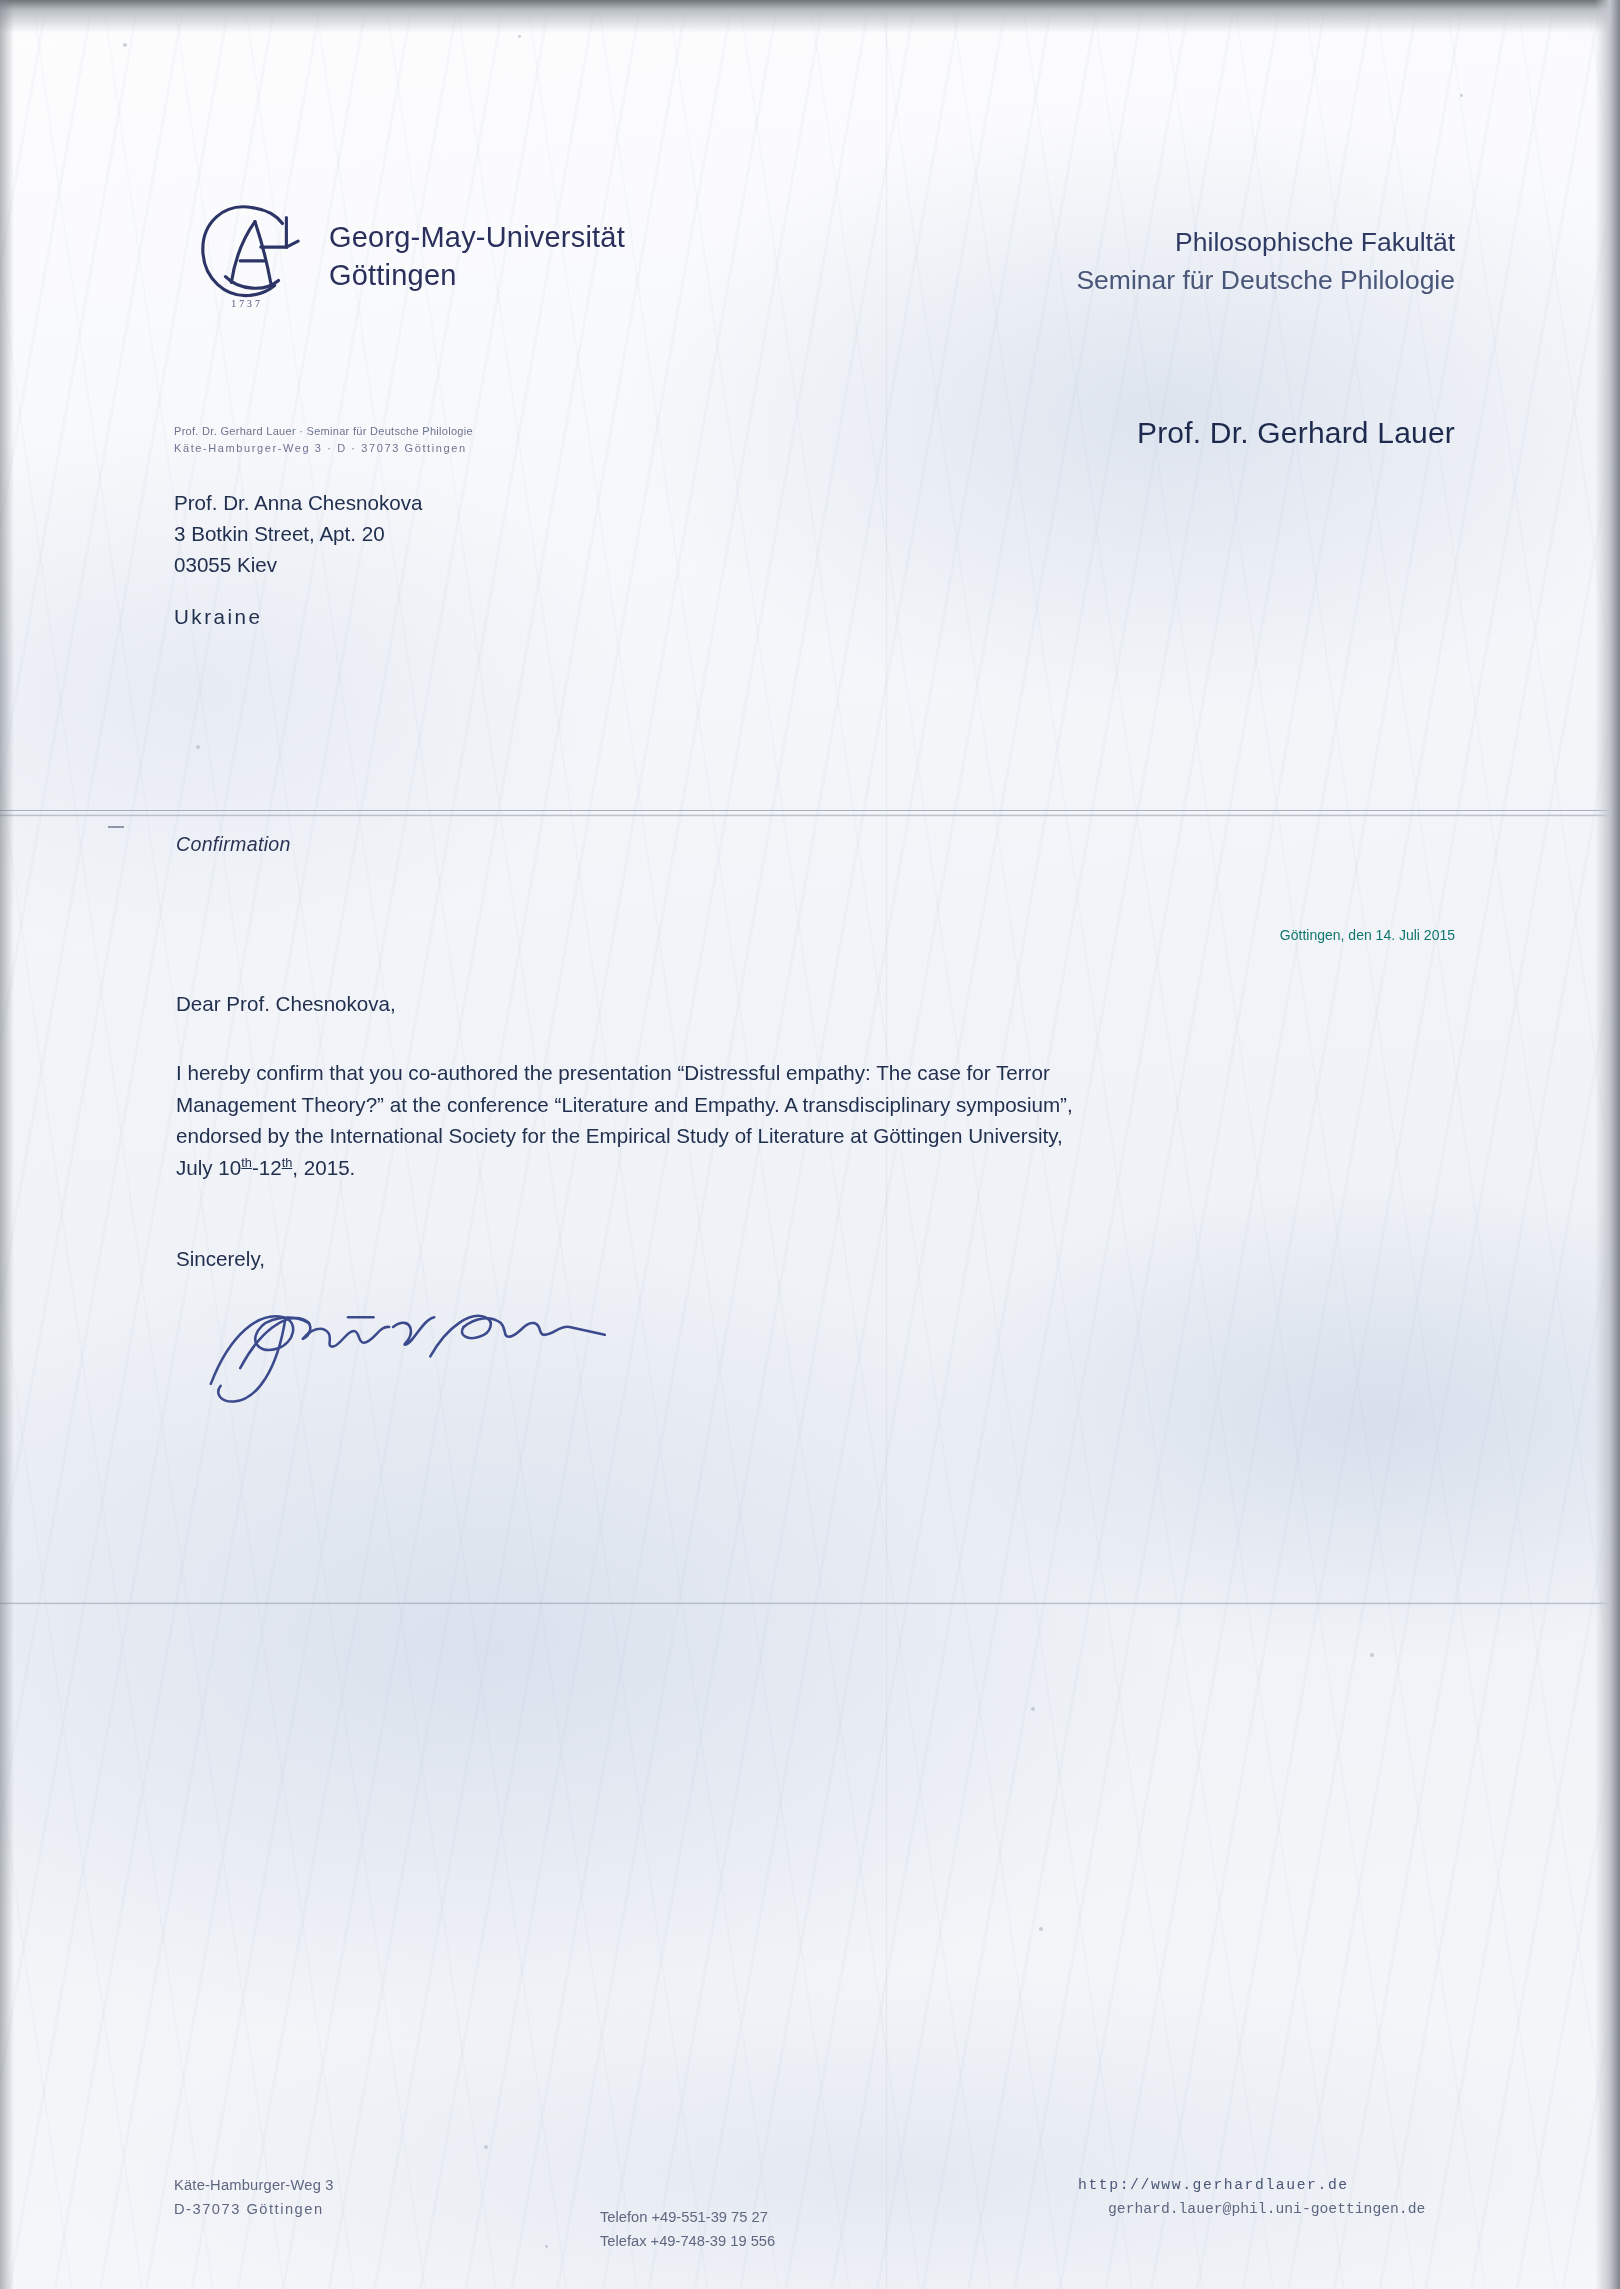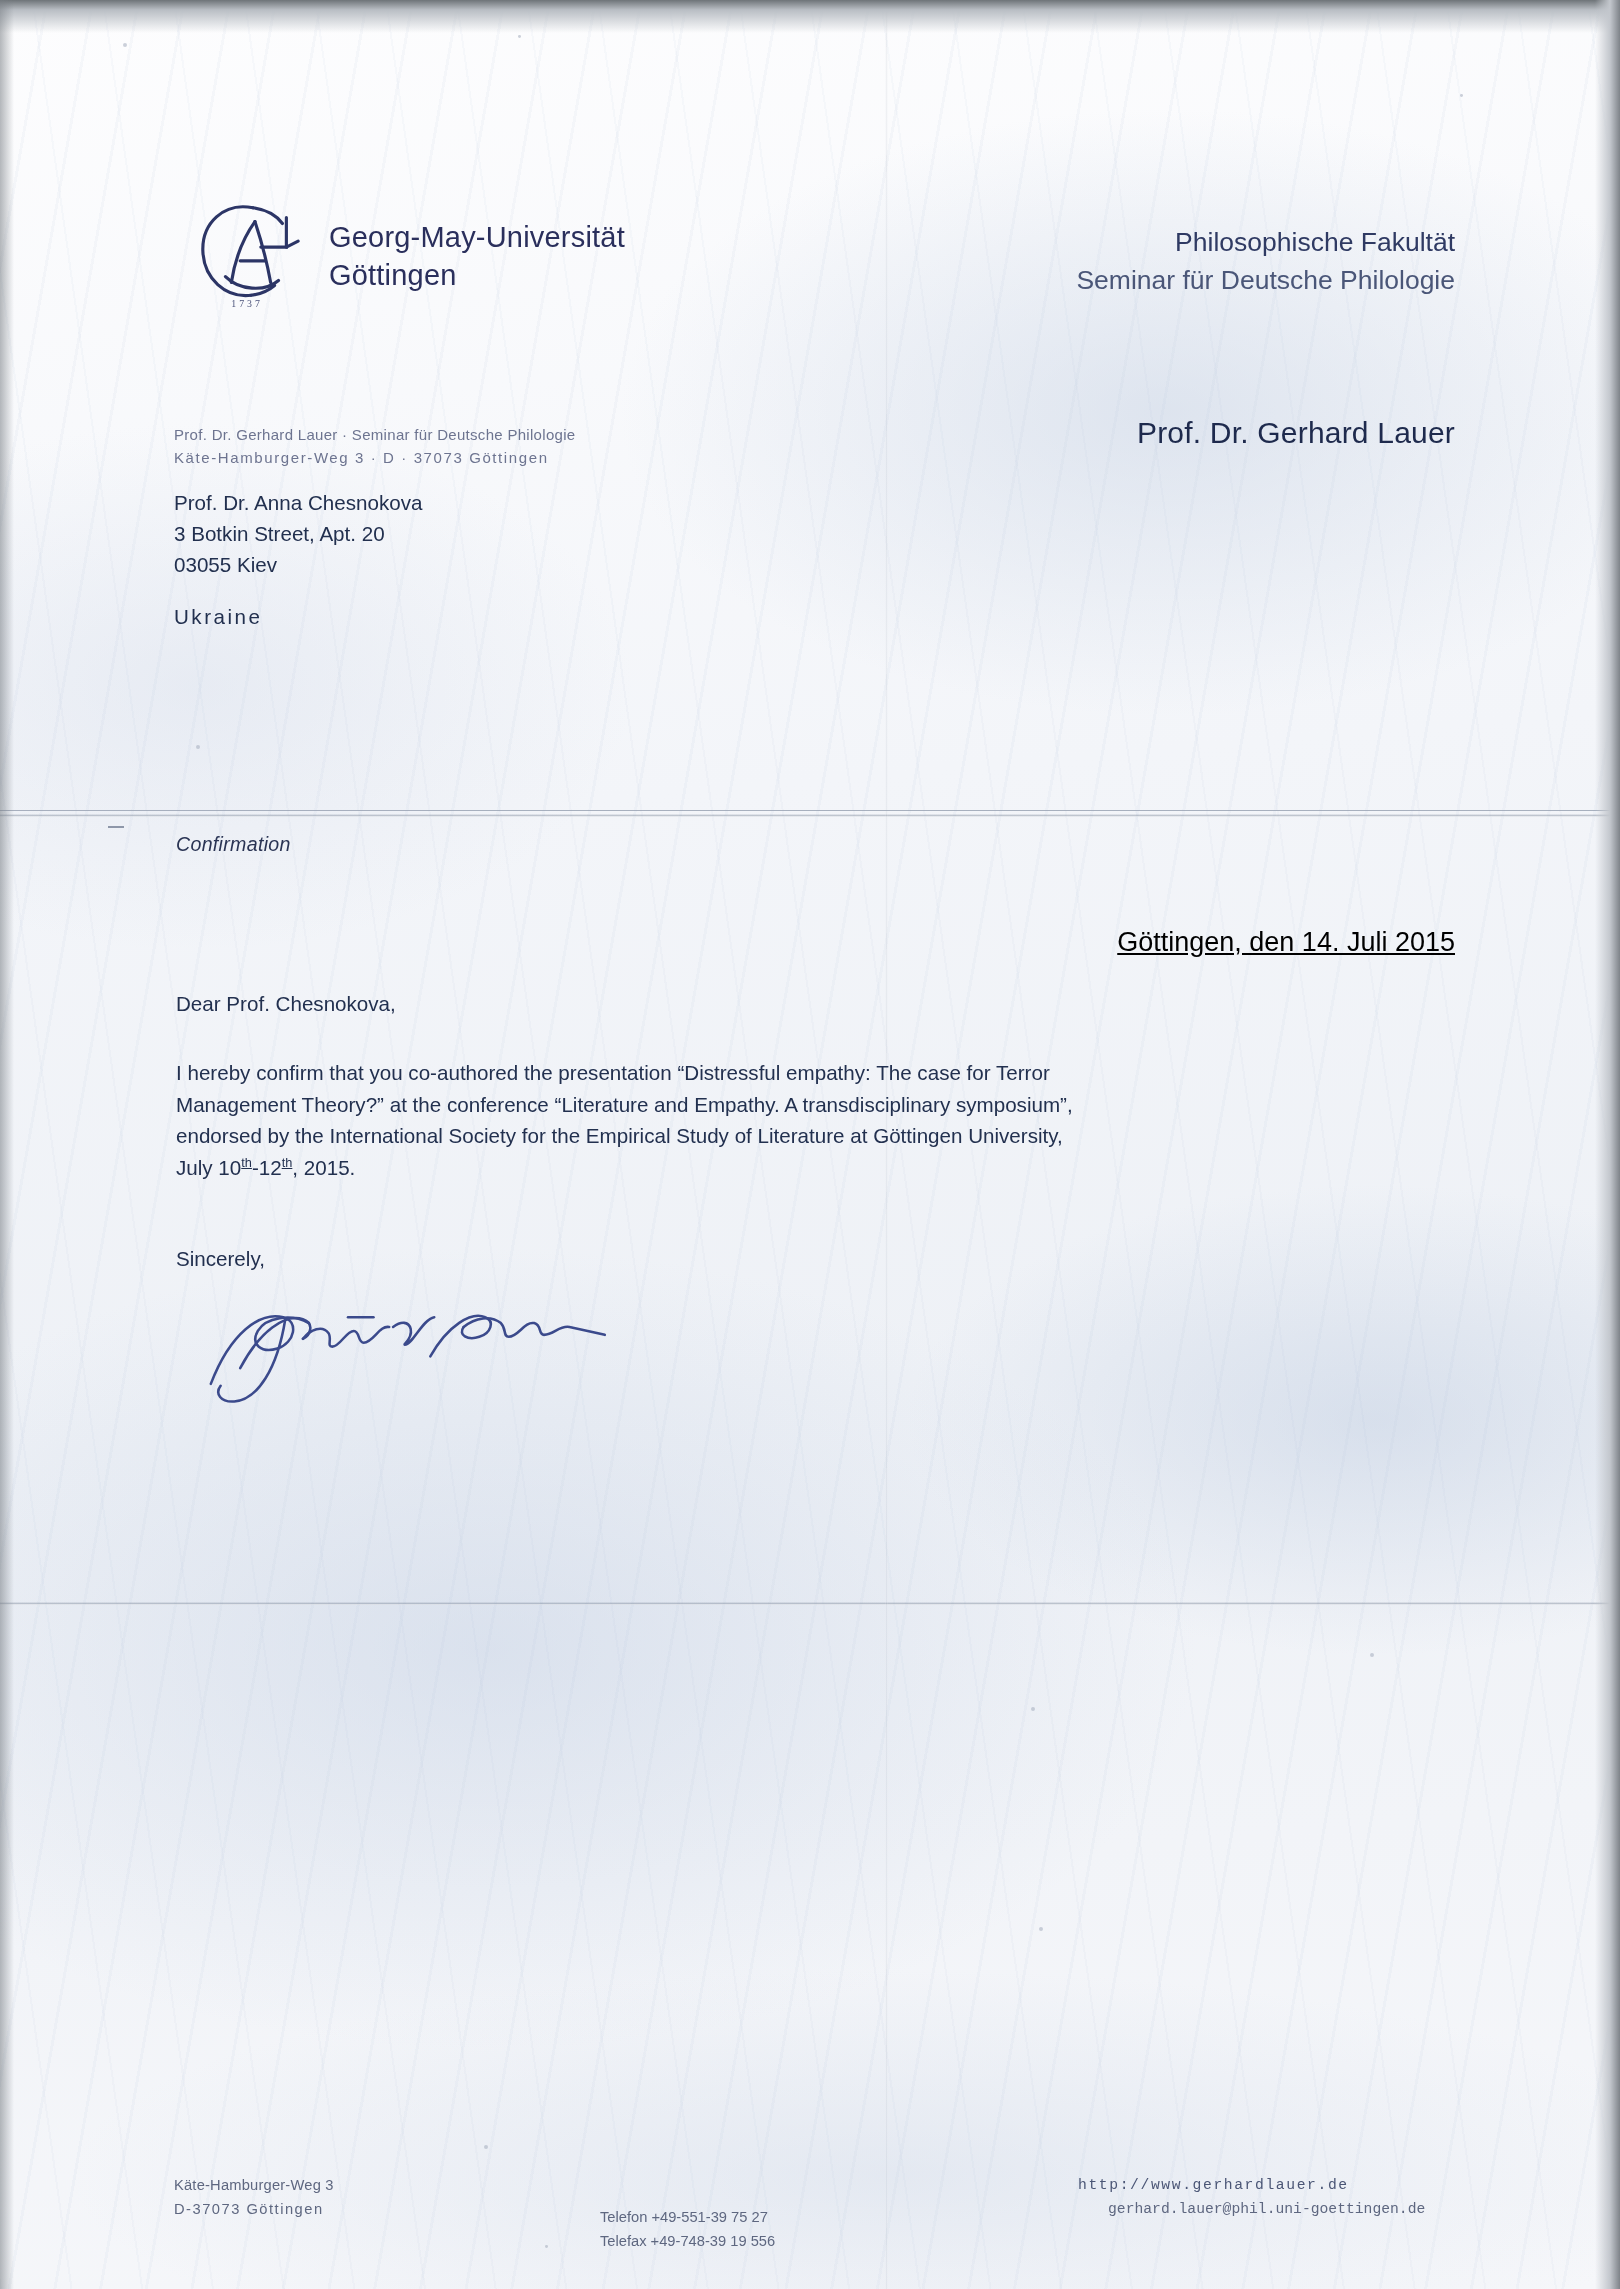--- a/index.html
+++ b/index.html
@@ -94,21 +94,21 @@
     color: #3b4a72;
     line-height: 1.45;
   }
   .fac-line1 { font-size: 26.5px; color:#2f3a63; }
   .fac-line2 { font-size: 26.5px; color:#4a5678; }
 
   .return-addr {
     position: absolute;
     left: 174px;
     top: 423px;
-    font-size: 15px;
+    font-size: 11px;
     color: #6d7490;
     line-height: 1.55;
     letter-spacing: 0.3px;
   }
   .return-addr .l2 { letter-spacing: 1.6px; }
 
   .prof-name {
     position: absolute;
     right: 165px;
     top: 416px;
@@ -155,23 +155,22 @@
     font-size: 19.6px;
     font-style: italic;
     color: #2a3454;
     letter-spacing: 0.3px;
   }
 
   .dateline {
     position: absolute;
     right: 165px;
     top: 927px;
-    font-size: 27px;
-    color: #000000;
-    text-decoration: underline;
+    font-size: 14px;
+    color: #0f766e;
   }
 
   .salutation {
     position: absolute;
     left: 176px;
     top: 992px;
     font-size: 20.6px;
     color: #22304f;
   }
 

